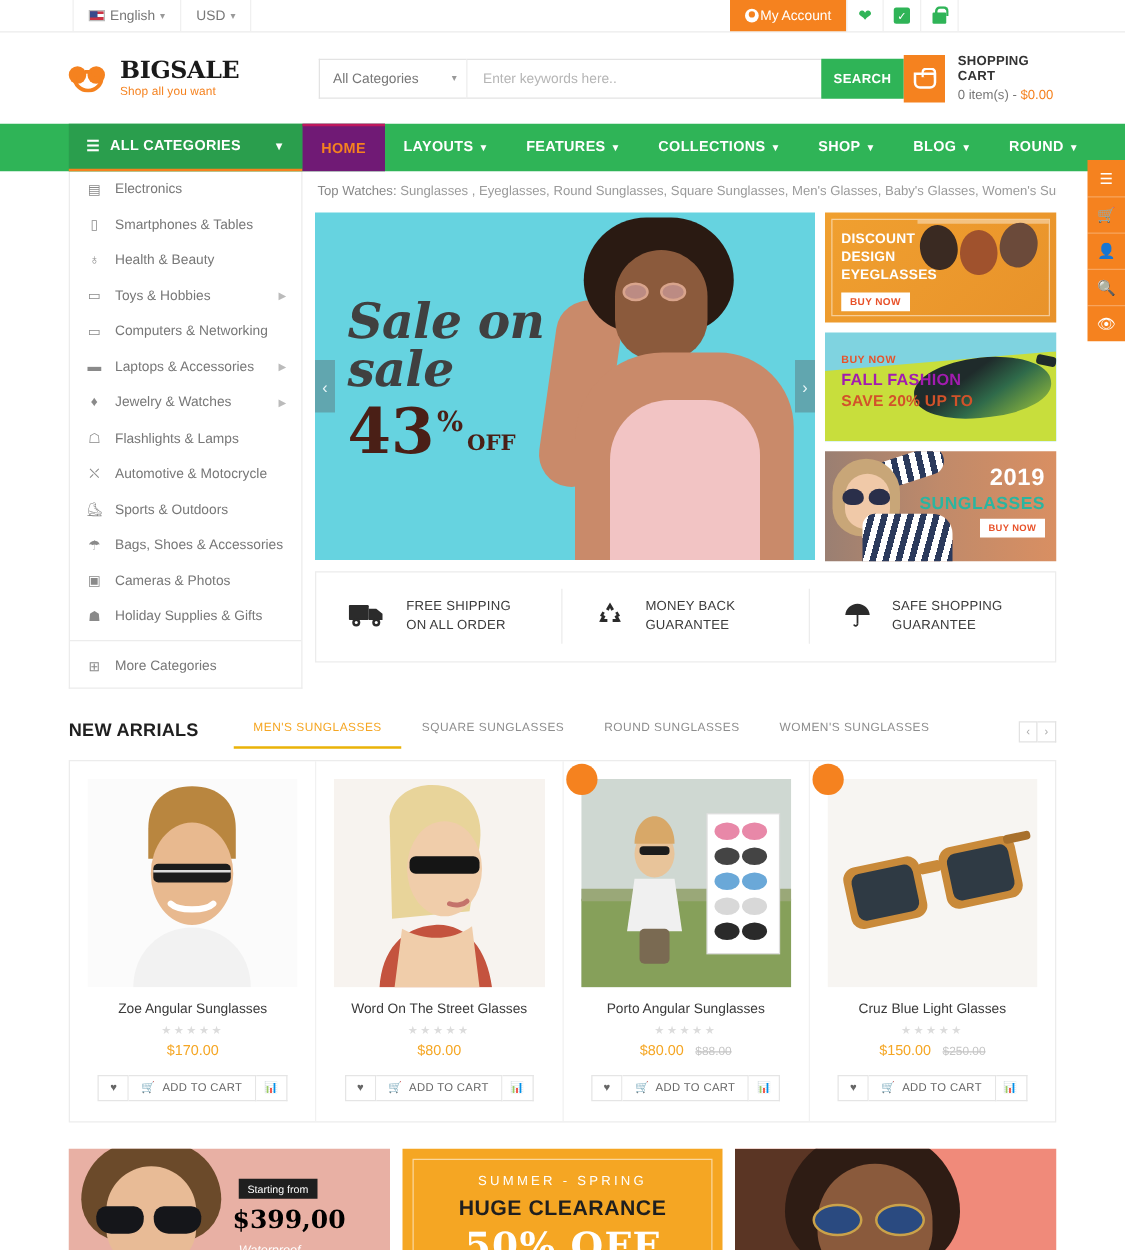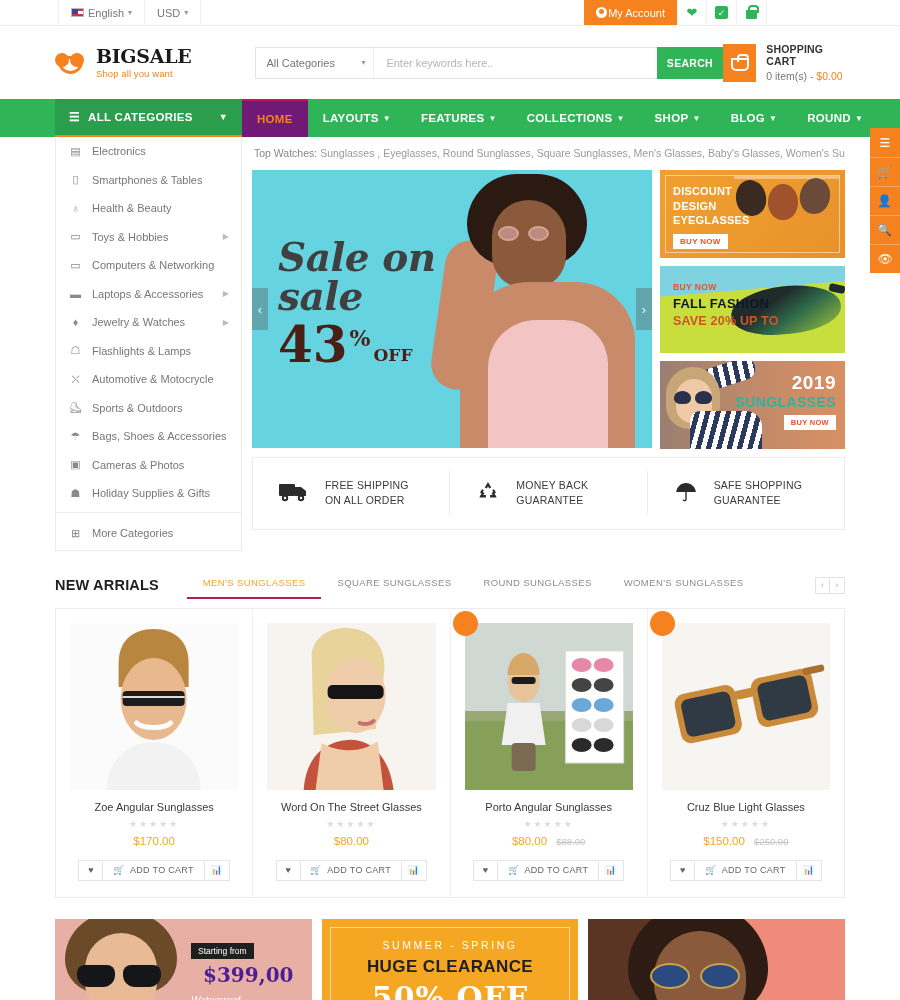--- a/index.html
+++ b/index.html
@@ -400,21 +400,21 @@
   .p1-sun .bar { position:absolute; left:0; top:2px; width:105px; height:3px; background: rgba(255,255,255,0.4); }
 
   .promo.p2 { background: #7fd3e0; }
   .promo.p2 .wedge {
     position: absolute; left: 0; bottom: 0; width: 100%; height: 72px;
     background: #c8de3c;
     clip-path: polygon(0 22%, 100% 0, 100% 100%, 0 100%);
   }
   .promo.p2 .ptxt { top: 16px; }
   .p2-buy { color: #e8522a; font-size: 8.5px; font-weight: bold; letter-spacing: 0.4px; }
-  .p2-l1 { color: #0f172a; font-size: 13px; font-weight: bold; margin-top: 4px; letter-spacing: 0.2px;}
+  .p2-l1 { color: #a21caf; font-size: 13px; font-weight: bold; margin-top: 4px; letter-spacing: 0.2px;}
   .p2-l2 { color: #d2522a; font-size: 12.5px; font-weight: bold; margin-top: 3px; letter-spacing: 0.2px;}
   .p2-sun {
     position: absolute; right: 4px; top: 20px;
     width: 110px; height: 48px;
     background: linear-gradient(150deg, #1f2b2b 35%, #2f6a4a 60%, #9ec33a 100%);
     border-radius: 50% 50% 46% 46%;
     transform: rotate(-6deg);
   }
   .p2-sun:after {
     content:""; position:absolute; right:-6px; top:4px; width:16px; height:8px;
@@ -472,21 +472,21 @@
     font-size: 14.5px; font-weight: bold; color: #1f1f1f;
     letter-spacing: 0.2px;
   }
   .sec-tabs { display: flex; gap: 0; margin-left: auto; margin-right: auto; }
   .sec-tab {
     font-size: 9.5px; color: #8d8d8d;
     padding: 5px 16px 9px 16px;
     letter-spacing: 0.4px;
     cursor: pointer;
   }
-  .sec-tab.active { color: #f5a623; border-bottom: 2px solid #be185d; }
+  .sec-tab.active { color: #f5a623; border-bottom: 2px solid #eab308; }
   .sec-nav { display: flex; margin-left: auto; }
   .sn-btn {
     width: 15px; height: 17px;
     border: 1px solid #e2e2e2;
     display: flex; align-items: center; justify-content: center;
     font-size: 9px; color: #aaa;
     cursor: pointer;
   }
   .sn-btn + .sn-btn { border-left: none; }
 
@@ -548,22 +548,22 @@
   .bb1 .bface { position:absolute; left:30px; top:14px; width:72px; height:80px; background:#e8bb96; border-radius:36px 36px 30px 30px;}
   .bb1 .bgl { position:absolute; left:22px; top:46px; width:86px; height:22px;}
   .bb1 .bgl i { position:absolute; width:38px; height:22px; background:#15161a; border-radius:8px 8px 12px 12px;}
   .bb1 .bgl i.a { left:0; } .bb1 .bgl i.b { left:46px; }
   .bb1-tag {
     position: absolute; left: 136px; top: 24px;
     background: #1f1f1f; color: #fff;
     font-size: 8.5px; padding: 3px 7px;
   }
   .bb1-price {
-    position: absolute; left: 148px; top: 44px;
-    color: #4c1d95; font-weight: bold; font-size: 20px;
+    position: absolute; left: 131px; top: 44px;
+    color: #000000; font-weight: bold; font-size: 20px;
     font-family: "DejaVu Serif", serif;
   }
   .bb1-sub {
     position: absolute; left: 136px; top: 76px;
     color: #fff; font-size: 10px; font-style: italic;
   }
   .bb2 { background: #f5a623; }
   .bb2 .bb2-border { position:absolute; inset:8px; border:1px solid rgba(255,255,255,0.55); }
   .bb2-txt { position: absolute; left: 0; right: 0; top: 20px; text-align: center; }
   .bb2-l1 { color:#fff; font-size: 10.5px; letter-spacing: 2.6px; }

